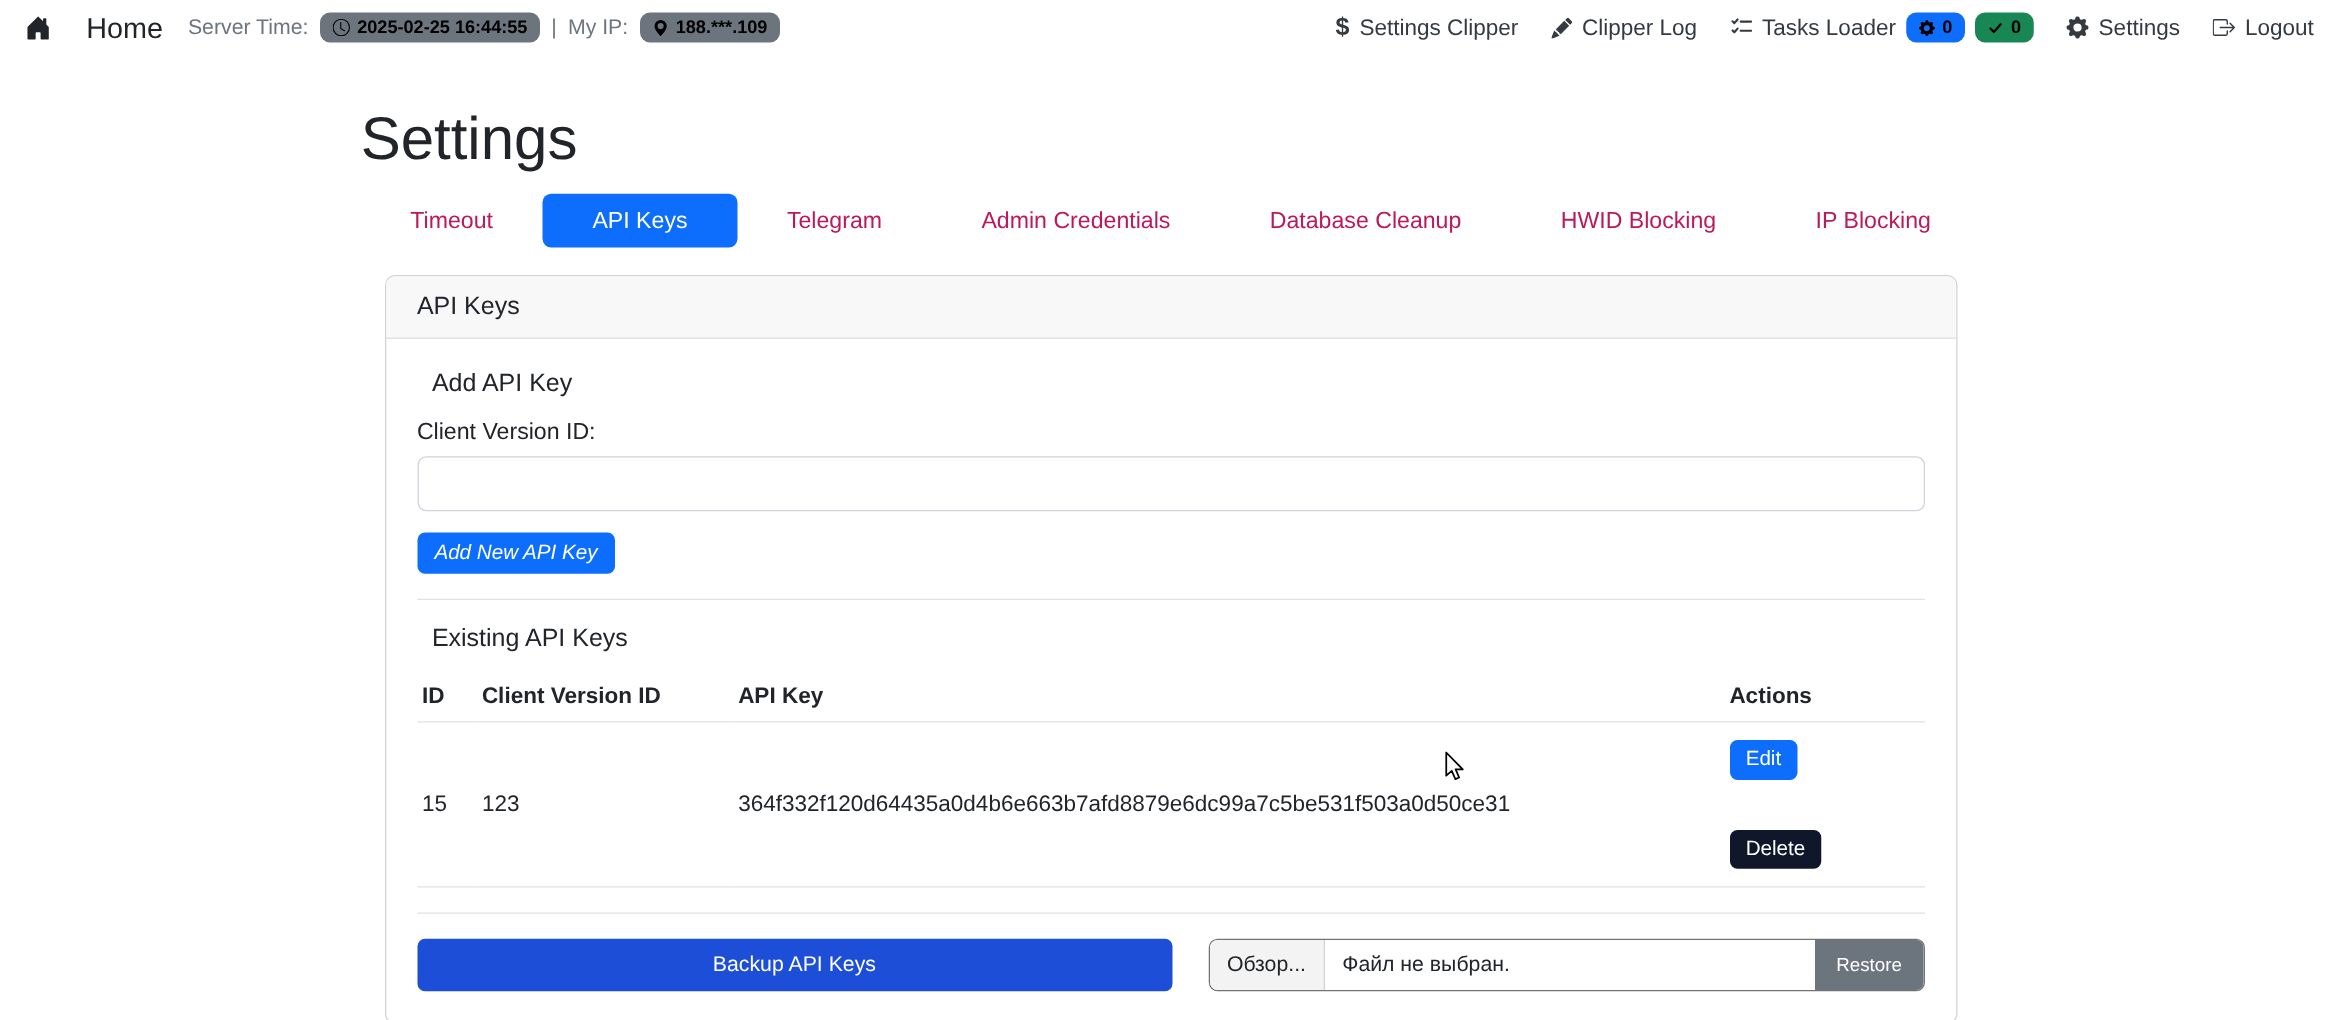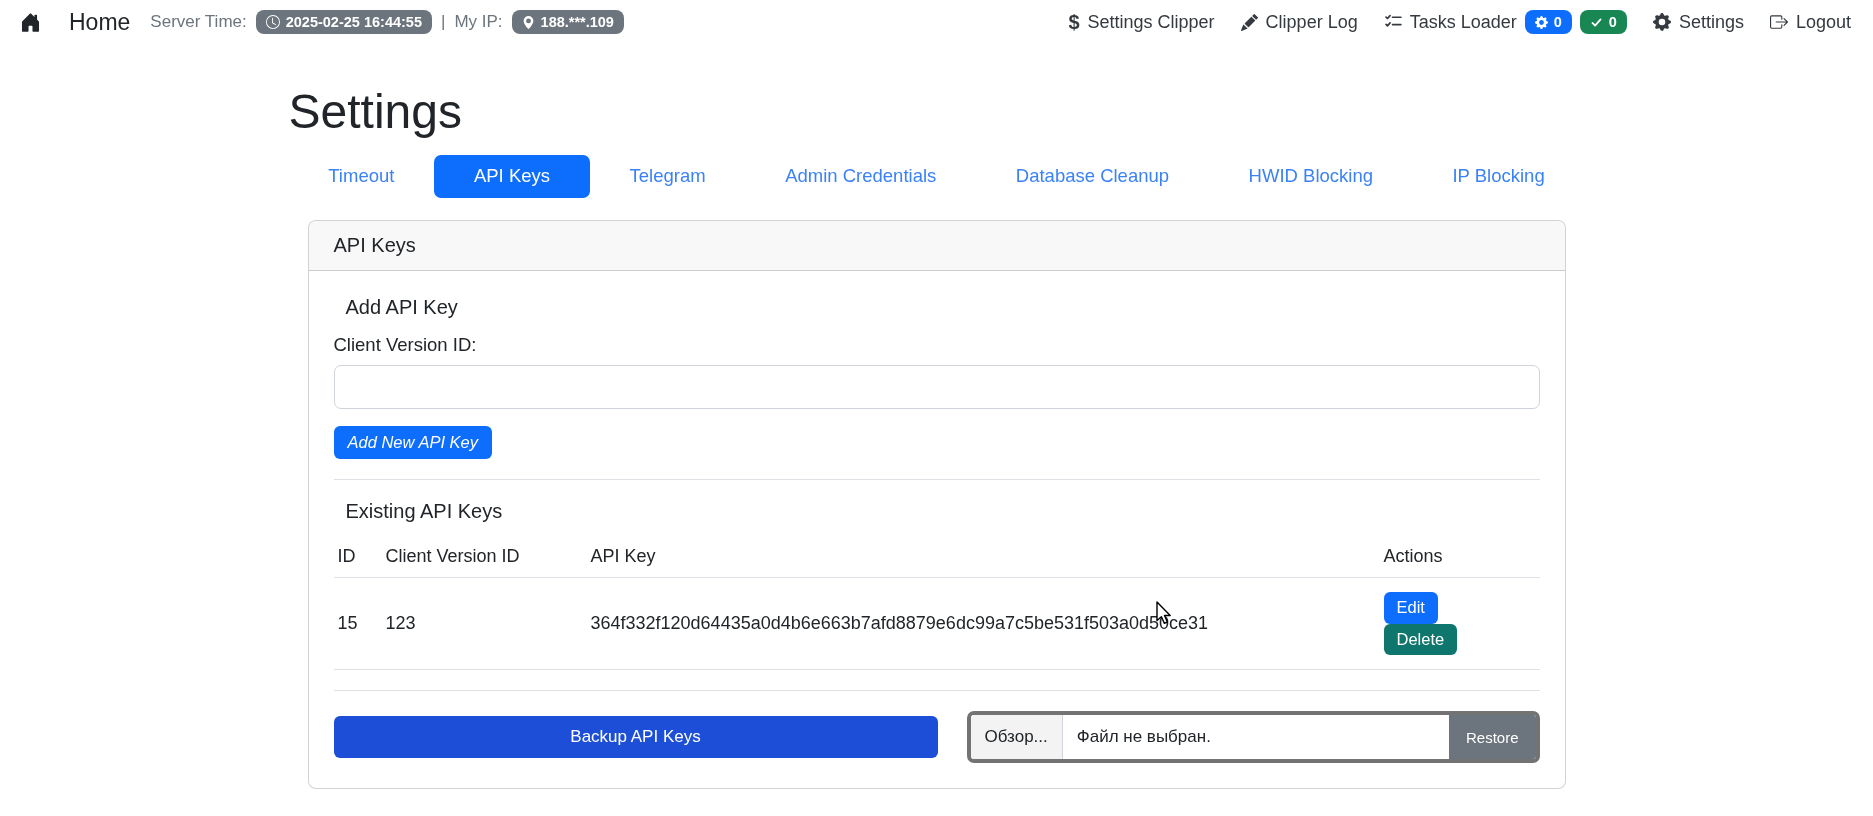--- a/index.html
+++ b/index.html
@@ -12,66 +12,66 @@
   }
   a { text-decoration:none; color:inherit; cursor:pointer; }
   svg.ic { display:inline-block; vertical-align:-2px; flex:0 0 auto; }
 
   
   .navbar { height:44px; display:flex; align-items:center; justify-content:space-between;
             padding:4px 22px 4px 20px; background:#fff; }
   .nav-left { display:flex; align-items:center; gap:20px; }
   .brand { display:flex; align-items:center; gap:28px; font-size:23px; color:#212529; }
   .server-info { display:flex; align-items:center; gap:9px; color:#6c757d; font-size:17px; }
-  .badge { display:inline-flex; align-items:center; gap:6px; color:#ffffff; font-weight:bold;
+  .badge { display:inline-flex; align-items:center; gap:6px; color:#000000; font-weight:bold;
            font-size:14.5px; padding:5px 10px; border-radius:8px; line-height:1; }
   .badge-gray  { background:#6c757d; }
   .badge-blue  { background:#0d6efd; }
   .badge-green { background:#198754; }
   .nav-right { display:flex; align-items:center; gap:26px; font-size:18px; color:#343a40; }
   .nav-link { display:flex; align-items:center; gap:8px; }
   .dollar { font-size:20px; font-weight:600; color:#343a40; line-height:1; }
 
   
   .container { width:1296px; margin:0 auto; }
   h1.page-title { font-size:48px; font-weight:500; margin:40px 0 16px 0; color:#212529; }
 
   .tabs { display:flex; width:100%; margin-bottom:22px; }
   .tab { flex:1 1 auto; text-align:center; padding:8px 18px; font-size:18.5px;
-         color:#3b82f6; border-radius:7px; line-height:1.45; }
+         color:#be185d; border-radius:7px; line-height:1.45; }
   .tab.active { background:#0d6efd; color:#fff; }
 
   .card { margin:0 19px; border:1px solid rgba(0,0,0,.175); border-radius:8px; background:#fff; }
   .card-header { background:#f8f8f8; border-bottom:1px solid rgba(0,0,0,.175);
                  padding:13px 25px; font-size:20px; border-radius:7px 7px 0 0; }
   .card-body { padding:25px; }
   .section-title { font-size:20px; margin:0 0 15px 12px; }
   .field-label { display:block; font-size:18.5px; margin:0 0 9px 0; }
   .form-input { width:100%; height:44px; border:1px solid #ced4da; border-radius:7px;
                 padding:0 14px; font-size:18px; color:#212529; outline:none;
                 font-family:inherit; }
   .btn { display:inline-block; border:none; border-radius:6px; color:#fff;
          font-family:inherit; cursor:pointer; line-height:1.3; }
   .btn-primary { background:#0d6efd; }
-  .btn-danger  { background:#0f766e; }
+  .btn-danger  { background:#0f172a;margin-top:40px; }
   .btn-add { margin-top:17px; font-size:16.5px; padding:6px 14px;font-style:italic; }
   hr.rule { border:none; border-top:1px solid #dee2e6; margin:20px 0; }
 
   table.keys { width:100%; border-collapse:collapse; font-size:18px; margin-top:4px; }
-  table.keys th { text-align:left; font-weight:normal; padding:8px 10px 10px 4px;
+  table.keys th { text-align:left; font-weight:bold; padding:8px 10px 10px 4px;
                   border-bottom:1px solid #dee2e6; }
   table.keys td { text-align:left; padding:14px 10px 14px 4px; border-bottom:1px solid #dee2e6; }
   th.col-id { width:48px; } th.col-cvid { width:205px; } th.col-actions { width:160px; }
   .btn-row { font-size:16.5px; padding:5px 13px; }
   td.actions .btn { margin-right:9px; }
 
   .backup-row { display:flex; align-items:center; gap:29px; margin-top:12px; }
   .btn-backup { flex:0 0 604px; height:42px; background:#1d4ed8; font-size:17px; border-radius:6px; }
-  .file-group { flex:1 1 auto; display:flex; align-items:stretch; height:52px;
-                border:4px solid #737373; border-radius:7px; overflow:hidden; font-size:17px; }
+  .file-group { flex:1 1 auto; display:flex; align-items:stretch; height:42px;
+                border:1px solid #737373; border-radius:7px; overflow:hidden; font-size:17px; }
   .file-browse { background:#f3f3f3; border-right:1px solid #ced4da; display:flex;
                  align-items:center; padding:0 14px; color:#212529; cursor:pointer; }
   .file-name { flex:1 1 auto; display:flex; align-items:center; padding:0 14px; color:#212529; }
   .btn-restore { background:#6c757d; color:#ffffff; border:none; padding:0 17px;
                  font-size:15px; font-family:inherit; cursor:pointer; }
 
   
   .cursor { position:absolute; left:1155px; top:601px; pointer-events:none; }
 </style>
 </head>

